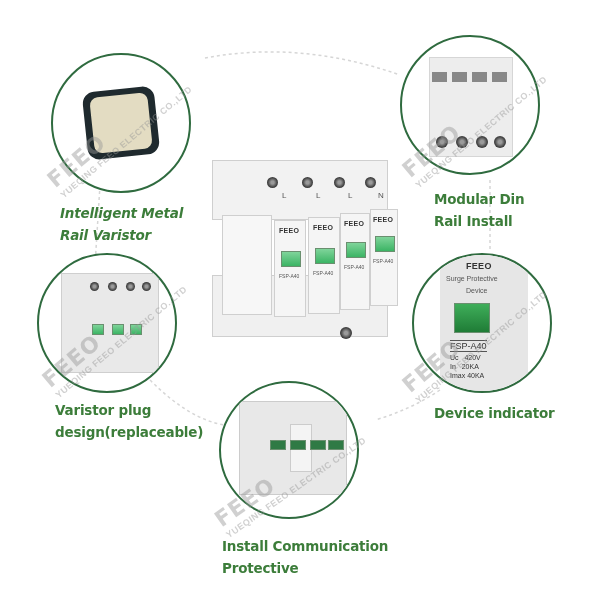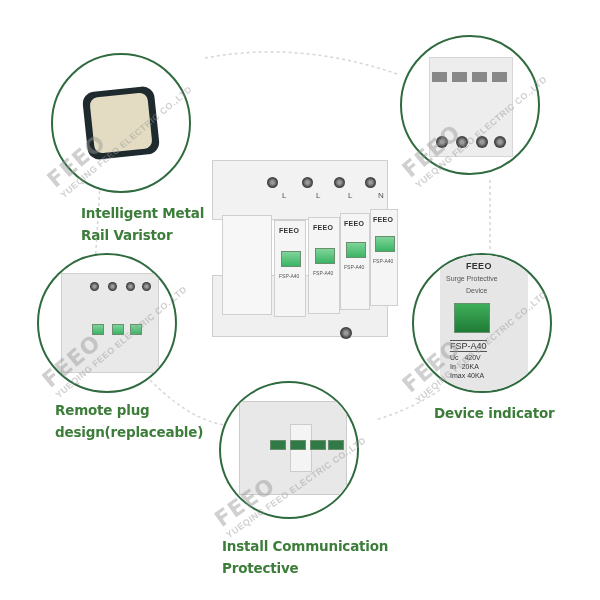--- a/index.html
+++ b/index.html
@@ -27,48 +27,52 @@
     <path d="M490 180 L490 250" stroke="#d6d6d6" stroke-width="1.5" fill="none" stroke-dasharray="3,3"></path>
     <path d="M150 380 Q190 420 225 425" stroke="#d6d6d6" stroke-width="1.5" fill="none" stroke-dasharray="3,3"></path>
     <path d="M440 390 Q410 410 375 420" stroke="#d6d6d6" stroke-width="1.5" fill="none" stroke-dasharray="3,3"></path>
   </svg>
 
   <div class="circle" style="left:51px;top:53px;width:140px;height:140px;">
     <div style="position:absolute;left:32px;left:32px;top:34px;width:72px;height:68px;background:#1f2a2e;border-radius:12px;transform:rotate(-6deg);">
       <div style="position:absolute;left:7px;top:6px;width:58px;height:56px;background:#e3dcc2;border-radius:8px;"></div>
     </div>
   </div>
-  <div class="label" style="left:81px;top:202px;">
+  <div class="label" style="left:60px;top:202px;font-style:italic;">
     <div>Intelligent Metal</div>
     <div>Rail Varistor</div>
   </div>
 
   <div class="circle" style="left:400px;top:35px;width:140px;height:140px;">
     <div style="position:absolute;left:27px;top:20px;width:82px;height:98px;background:#ededed;border:1px solid #d6d6d6;">
       <div style="position:absolute;left:2px;top:14px;width:76px;height:10px;background:repeating-linear-gradient(90deg,#888 0 15px,#ededed 15px 20px);"></div>
       <div class="screw" style="left:6px;top:78px;"></div>
       <div class="screw" style="left:26px;top:78px;"></div>
       <div class="screw" style="left:46px;top:78px;"></div>
       <div class="screw" style="left:64px;top:78px;"></div>
     </div>
+  </div>
+  <div class="label" style="left:434px;top:188px;">
+    <div>Modular Din</div>
+    <div>Rail Install</div>
   </div>
 
   <div class="circle" style="left:37px;top:253px;width:140px;height:140px;">
     <div style="position:absolute;left:22px;top:18px;width:96px;height:98px;background:#e9e9e9;border:1px solid #cfcfcf;">
       <div class="screw" style="left:28px;top:8px;width:9px;height:9px;"></div>
       <div class="screw" style="left:46px;top:8px;width:9px;height:9px;"></div>
       <div class="screw" style="left:64px;top:8px;width:9px;height:9px;"></div>
       <div class="screw" style="left:80px;top:8px;width:9px;height:9px;"></div>
       <div class="win" style="left:30px;top:50px;width:10px;height:9px;"></div>
       <div class="win" style="left:50px;top:50px;width:10px;height:9px;"></div>
       <div class="win" style="left:68px;top:50px;width:10px;height:9px;"></div>
     </div>
   </div>
   <div class="label" style="left:55px;top:399px;">
-    <div>Remote plug</div>
+    <div>Varistor plug</div>
     <div>design(replaceable)</div>
   </div>
 
   <div class="circle" style="left:412px;top:253px;width:140px;height:140px;">
     <div style="position:absolute;left:26px;top:0;width:88px;height:140px;background:#e6e6e6;">
       <div class="brand" style="left:26px;top:6px;font-size:9px;">FEEO</div>
       <div style="position:absolute;left:6px;top:20px;font-size:7px;color:#555;">Surge Protective</div>
       <div style="position:absolute;left:26px;top:32px;font-size:7px;color:#555;">Device</div>
       <div class="win" style="left:14px;top:48px;width:34px;height:28px;background:linear-gradient(#3fae5a,#1f7c36);"></div>
       <div style="position:absolute;left:10px;top:85px;font-size:9px;color:#333;border-top:1px solid #555;border-bottom:1px solid #555;">FSP-A40</div>

